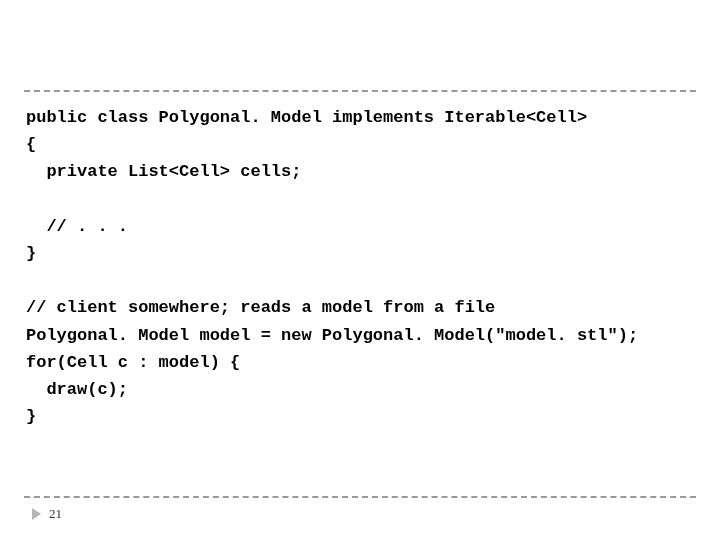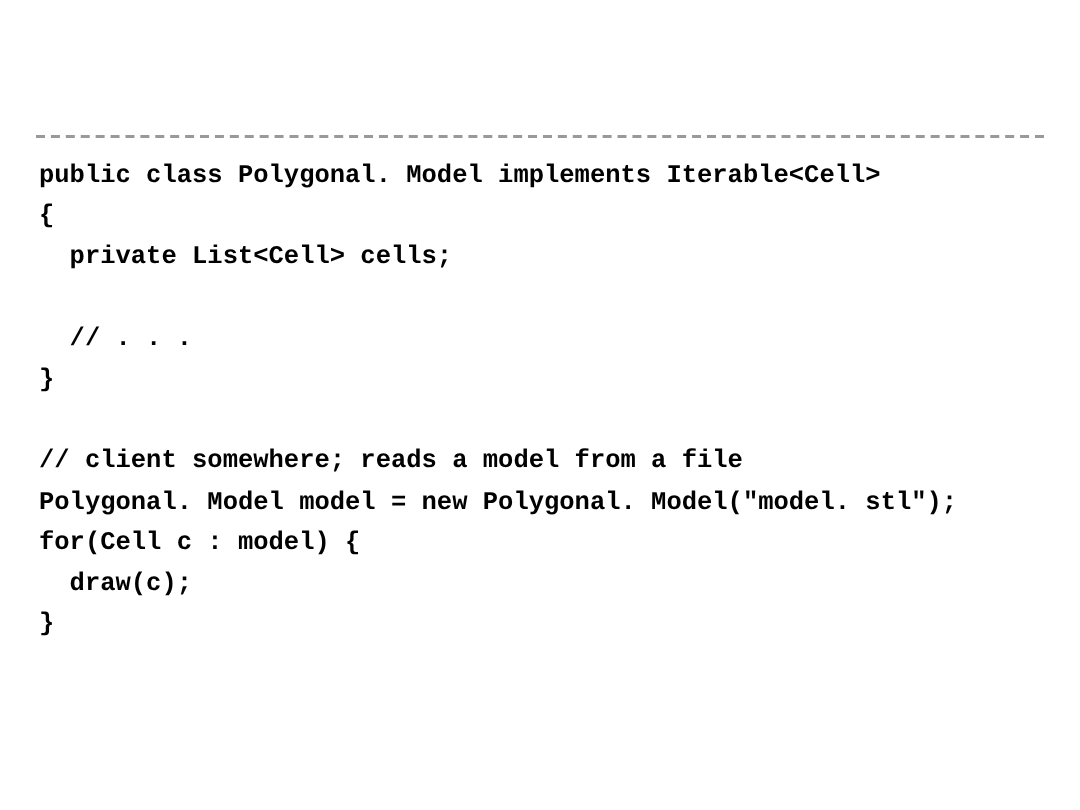--- a/index.html
+++ b/index.html
@@ -66,13 +66,20 @@
 <span></span>
 <span>  // . . .</span>
 <span>}</span>
 <span></span>
 <span>// client somewhere; reads a model from a file</span>
 <span>Polygonal. Model model = new Polygonal. Model("model. stl");</span>
 <span>for(Cell c : model) {</span>
 <span>  draw(c);</span>
 <span>}</span></div>
 
+  <div class="footer">
+    <div class="divider-bottom"></div>
+    <div class="footer-row">
+      <div class="footer-arrow"></div>
+      <span class="page-number">21</span>
+    </div>
+  </div>
 </div>
 
 </body></html>

